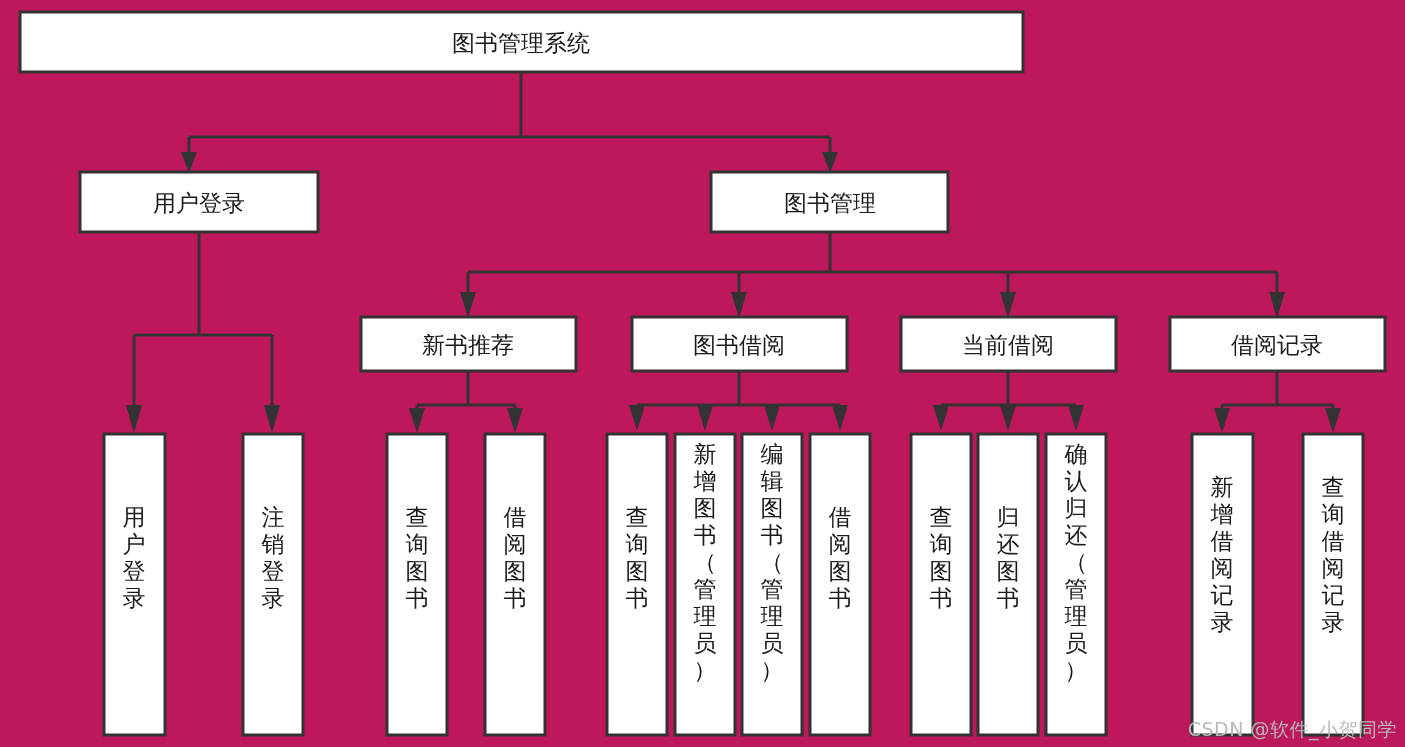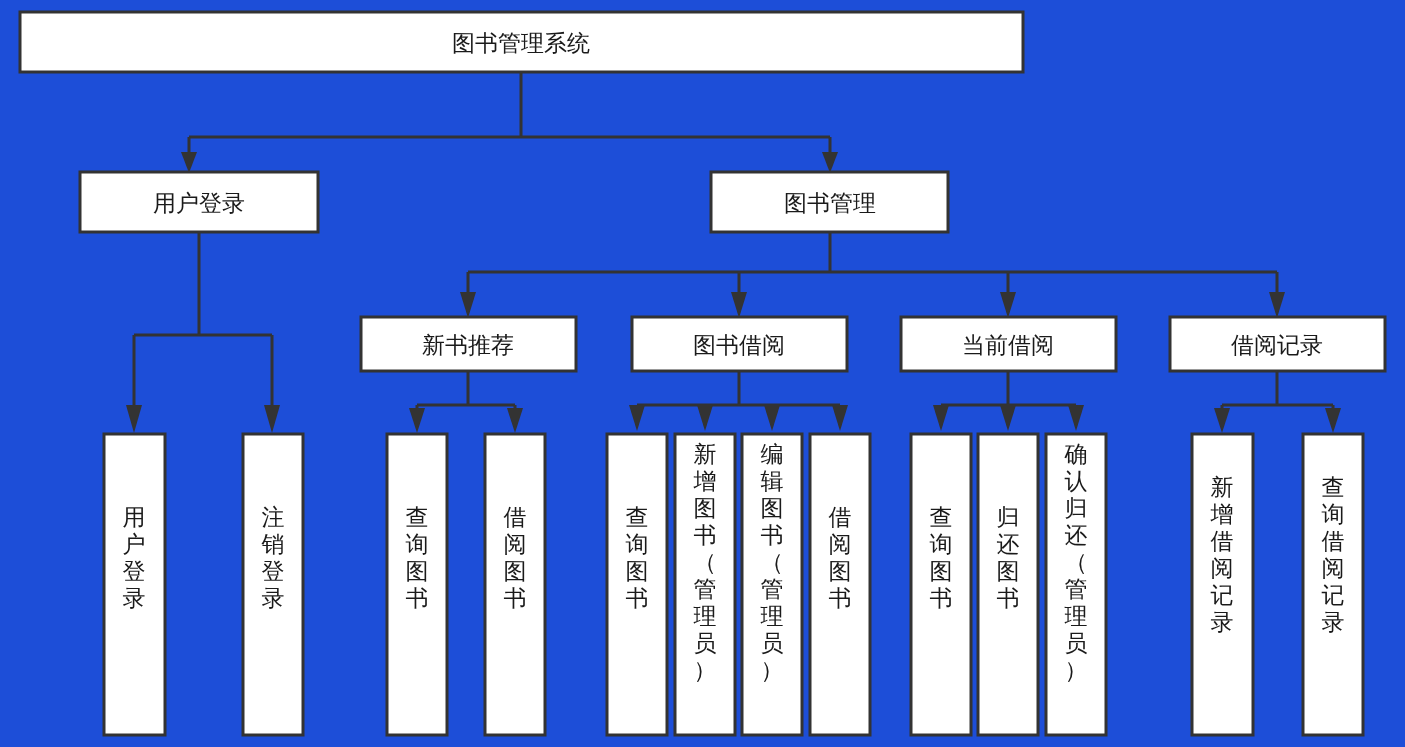--- a/index.html
+++ b/index.html
@@ -10,21 +10,21 @@
   body {
     width: 1405px;
     height: 747px;
     font-family: "DejaVu Sans", "Liberation Sans", sans-serif;
     overflow: hidden;
   }
   #diagram-root {
     position: relative;
     width: 1405px;
     height: 747px;
-    background: #1d4ed8;
+    background: #be185d;
   }
   svg#tree-svg {
     position: absolute;
     left: 0;
     top: 0;
     width: 1405px;
     height: 747px;
     display: block;
   }
   .node-box {
@@ -243,14 +243,15 @@
       <text class="node-label-v" x="1222" y="495"><tspan x="1222" y="495">新</tspan><tspan x="1222" y="522">增</tspan><tspan x="1222" y="549">借</tspan><tspan x="1222" y="576">阅</tspan><tspan x="1222" y="603">记</tspan><tspan x="1222" y="630">录</tspan></text>
     </g>
 
     <g>
       <rect class="node-box" x="1303" y="434" width="60" height="301"></rect>
       <text class="node-label-v" x="1333" y="495"><tspan x="1333" y="495">查</tspan><tspan x="1333" y="522">询</tspan><tspan x="1333" y="549">借</tspan><tspan x="1333" y="576">阅</tspan><tspan x="1333" y="603">记</tspan><tspan x="1333" y="630">录</tspan></text>
     </g>
 
   </svg>
 
+  <div class="watermark-text">CSDN @软件_小贺同学</div>
 
 </div>
 
 </body></html>

